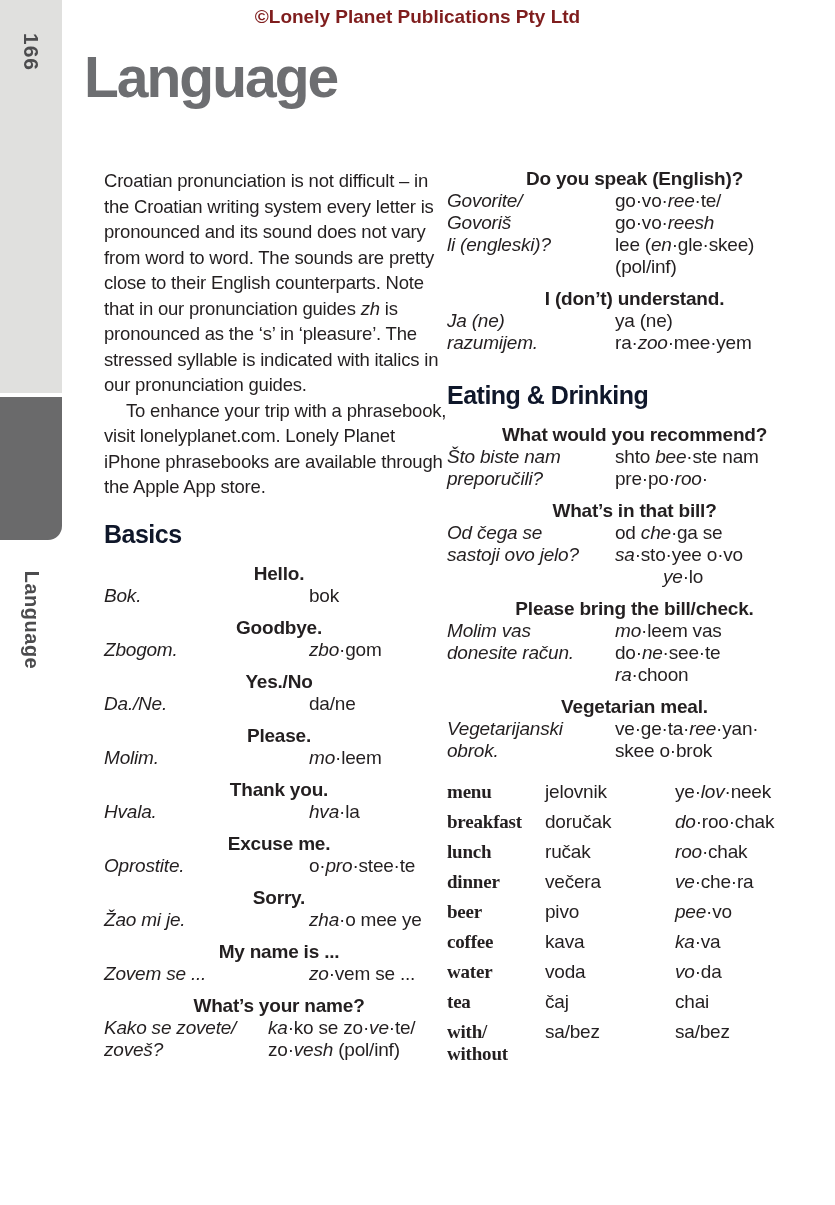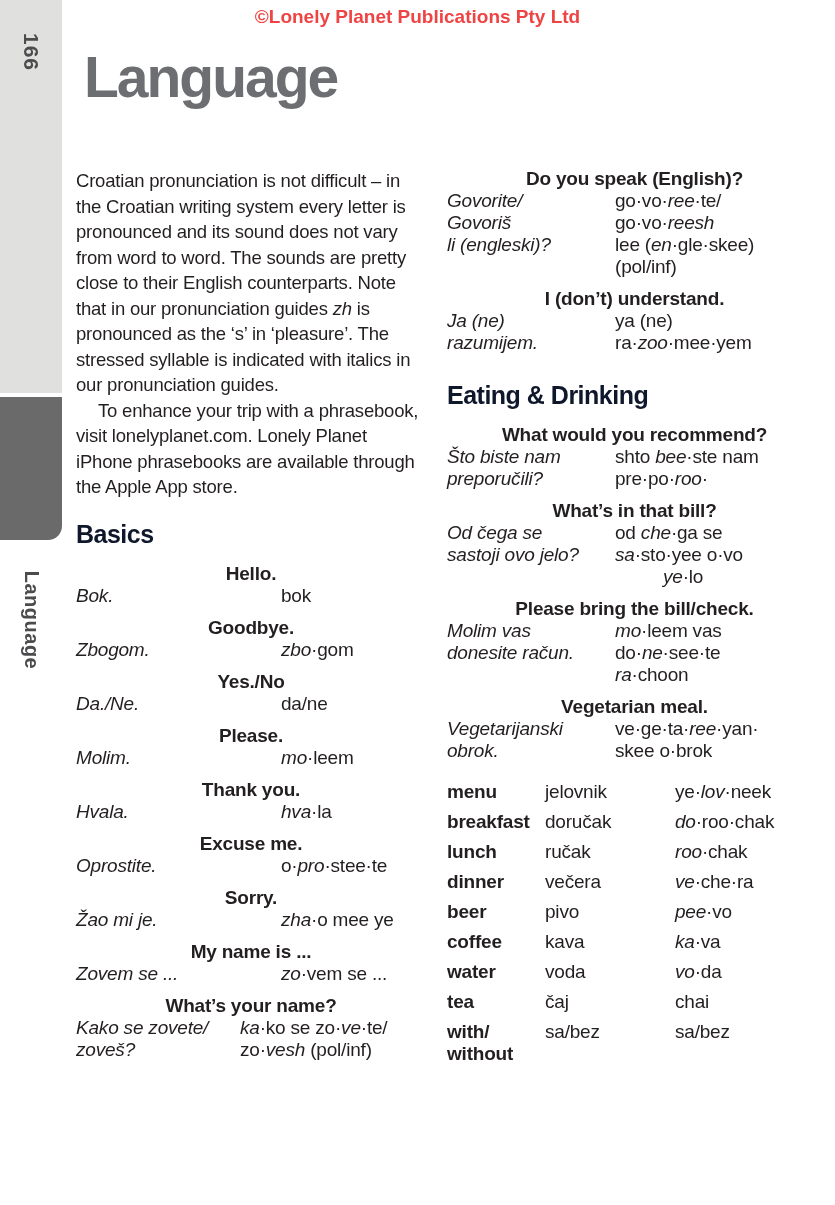--- a/index.html
+++ b/index.html
@@ -14,44 +14,44 @@
   .strip-dark{position:absolute;left:0;top:397px;width:62px;height:143px;background:#6a6a6b;border-radius:0 0 14px 0;}
   .pagenum{
     position:absolute;left:31px;top:52px;transform:translate(-50%,-50%) rotate(90deg);
     font-size:21px;font-weight:bold;color:#4c4c4e;letter-spacing:1px;white-space:nowrap;
   }
   .vtab{
     position:absolute;left:31px;top:620px;transform:translate(-50%,-50%) rotate(90deg);
     font-size:20px;font-weight:bold;color:#4c4c4e;letter-spacing:0.5px;white-space:nowrap;
   }
   
-  .copyright{position:absolute;left:0;top:6px;width:100%;text-align:center;font-size:19px;font-weight:bold;color:#ef4444;letter-spacing:0;}
+  .copyright{position:absolute;left:0;top:6px;width:100%;text-align:center;font-size:19px;font-weight:bold;color:#7f1d1d;letter-spacing:0;}
   .title{position:absolute;left:84px;top:44px;margin:0;font-size:57px;font-weight:bold;color:#6d6e71;letter-spacing:-2px;}
   
   .col{position:absolute;top:168px;}
-  .col-left{left:76px;width:350px;}
+  .col-left{left:104px;width:350px;}
   .col-right{left:447px;width:375px;}
   .intro{margin:0;font-size:18.5px;line-height:25.5px;}
   .intro.p2{text-indent:22px;}
   .sect{margin:20px 0 14px 0;font-size:25px;font-weight:bold;color:#0f172a;letter-spacing:-0.5px;}
   .col-right .sect{margin-top:27px;}
   
   .entry{margin-bottom:10px;}
   .entry .en{font-weight:bold;font-size:19px;line-height:22px;text-align:center;}
   .prow{display:flex;font-size:19px;line-height:22px;}
   .hr{font-style:italic;width:205px;flex:none;}
   .entry.tight .hr{width:164px;}
   .col-right .hr{width:168px;}
   .pr{font-style:normal;}
   .pr i{font-style:italic;}
   .pr.indent{margin-left:48px;}
   
   .vocab{margin-top:19px;}
   .vrow{display:flex;font-size:19px;line-height:22px;margin-bottom:8px;}
-  .ven{font-weight:bold;width:98px;flex:none;}
+  .ven{font-weight:bold;width:98px;flex:none;font-family:Liberation Serif, serif;}
   .vhr{width:130px;flex:none;}
   .vpr i{font-style:italic;}
 </style>
 </head>
 <body>
 
 <div class="page">
 
   <div class="strip-light"></div>
   <div class="strip-dark"></div>

